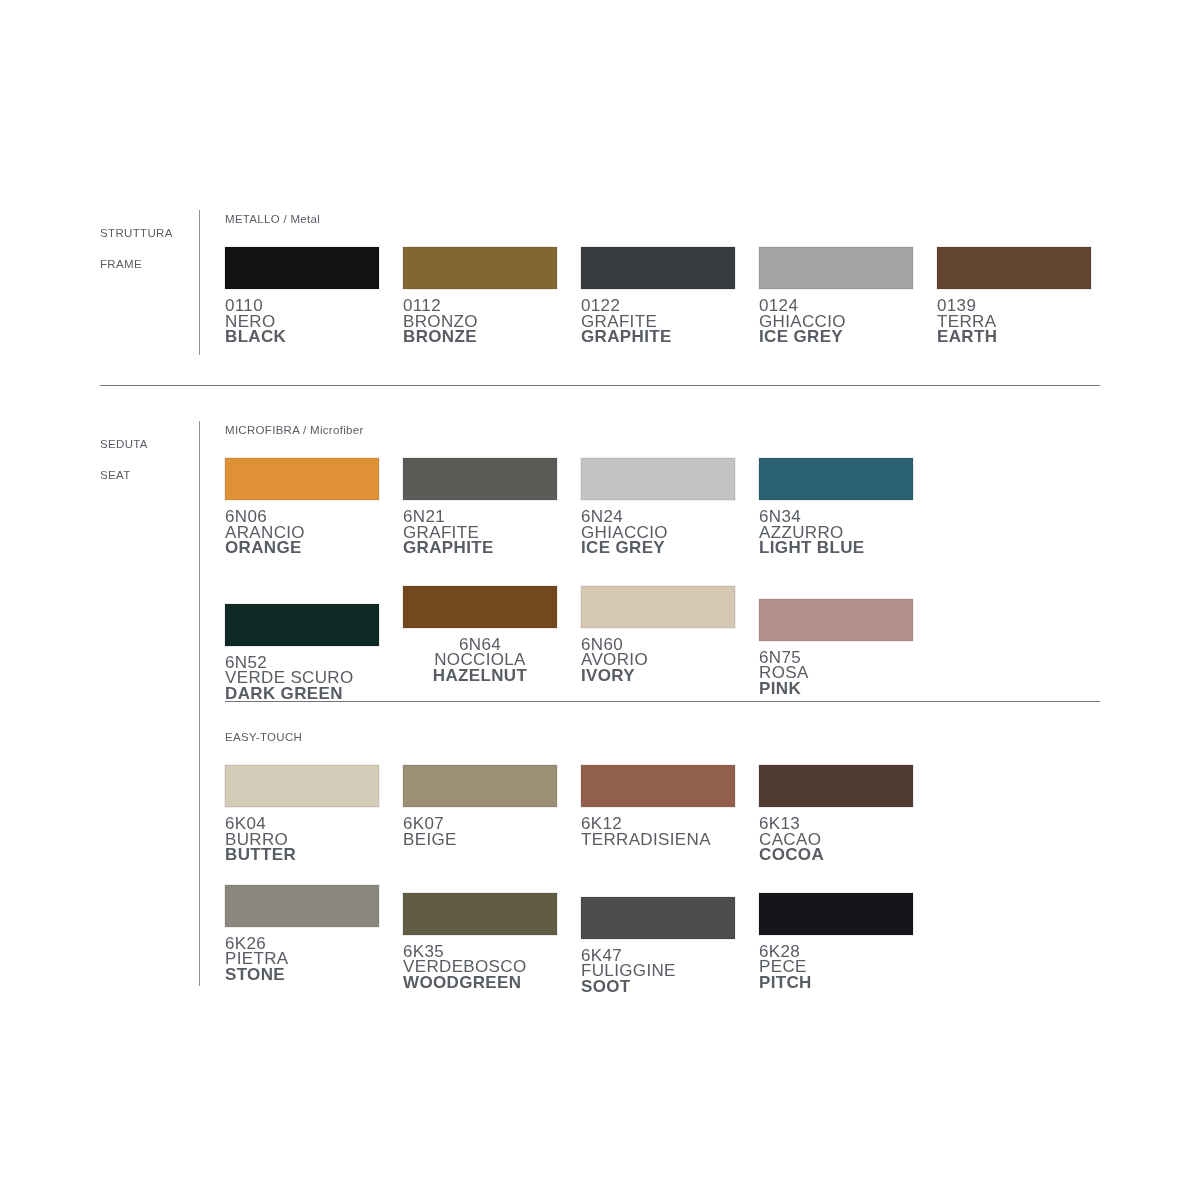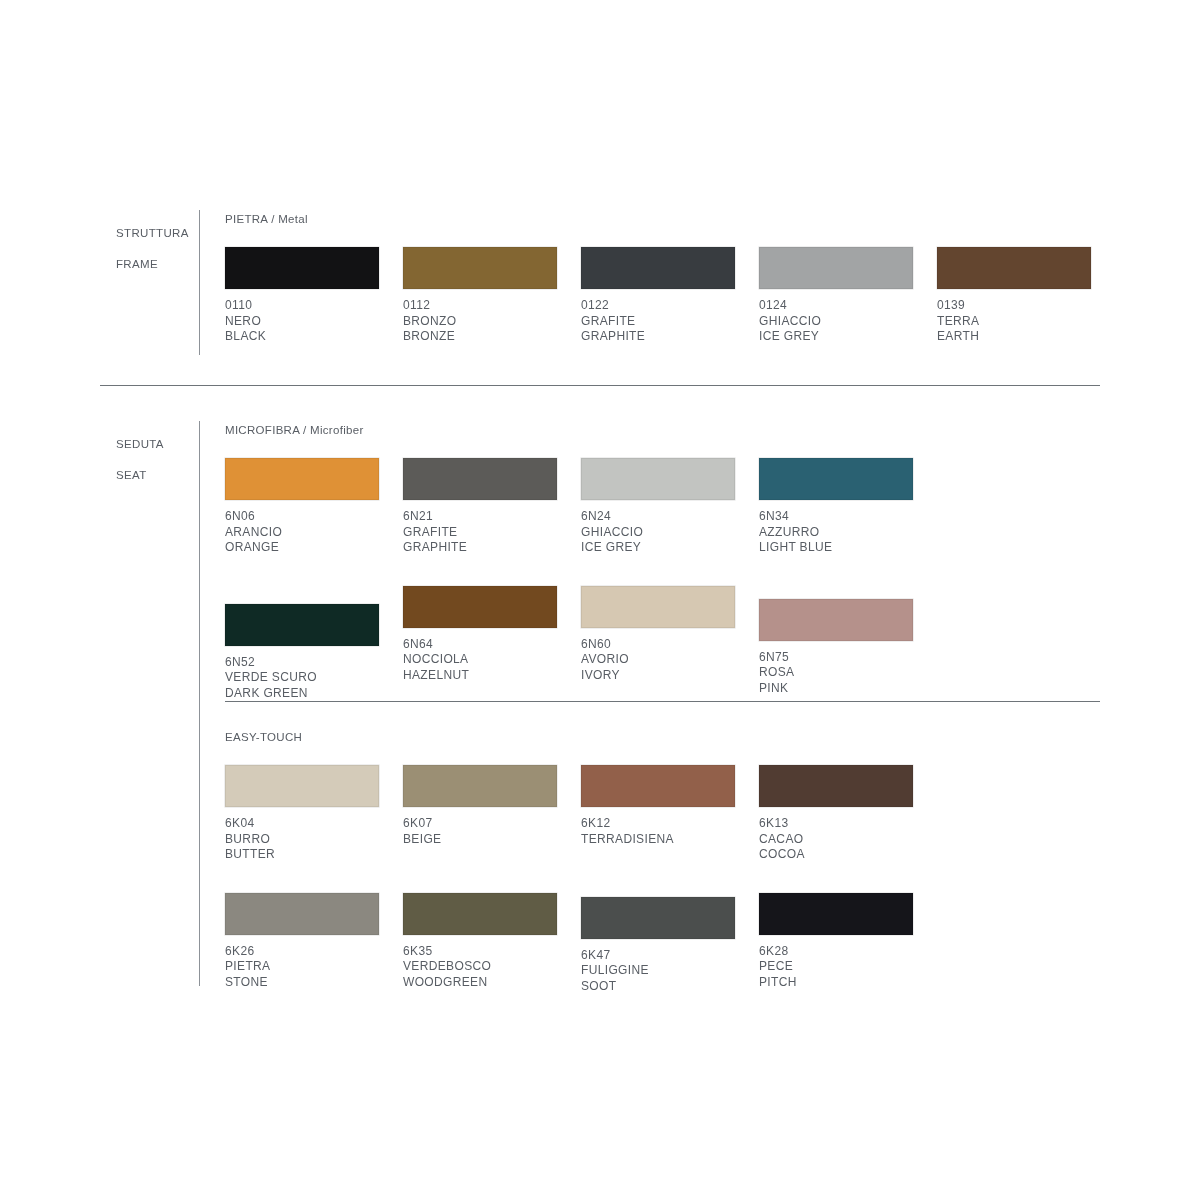--- a/index.html
+++ b/index.html
@@ -23,21 +23,21 @@
     height: 1200px;
   }
 
   
   .section {
     position: absolute;
     left: 100px;
   }
   .section-label {
     position: absolute;
-    left: 16px;
+    left: 0;
     top: 0;
     width: 92px;
     font-size: 11.5px;
     line-height: 15.5px;
     letter-spacing: 0.35px;
     color: #585d64;
     white-space: pre-line;
   }
   .section-label .ln { display: block; }
 
@@ -71,28 +71,28 @@
 
   .swatch-chip {
     width: 154px;
     height: 42px;
     box-sizing: border-box;
     border: 1px solid rgba(0,0,0,0.06);
     box-shadow: 0 0 0 0.5px rgba(180,180,180,0.45);
   }
   .swatch-meta {
     margin-top: 9px;
-    font-size: 12px;
+    font-size: 17px;
     line-height: 15.5px;
     letter-spacing: 0.35px;
     color: #585d64;
   }
   .swatch-meta .code { display: block; }
   .swatch-meta .name-it { display: block; }
-  .swatch-meta .name-en { display: block; }
+  .swatch-meta .name-en { display: block; font-weight: bold; }
 
   .divider {
     position: absolute;
     height: 1px;
     background: #6e7479;
   }
 </style>
 </head>
 <body>
 
@@ -100,21 +100,21 @@
 
   <div class="section" style="top:210px;">
     <div class="section-label">
       <span class="ln">STRUTTURA</span>
       <span class="ln">FRAME</span>
     </div>
 
     <div class="vrule" style="left:99px; top:0px; height:145px;"></div>
 
     <div class="group" style="left:125px; top:2px;">
-      <div class="group-title">PIETRA / Metal</div>
+      <div class="group-title">METALLO / Metal</div>
 
       <div class="swatch-grid" style="width:890px;">
 
         <div class="swatch-cell">
           <div class="swatch-chip" style="background:#121214;"></div>
           <div class="swatch-meta">
             <span class="code">0110</span>
             <span class="name-it">NERO</span>
             <span class="name-en">BLACK</span>
           </div>
@@ -213,21 +213,21 @@
 
         <div class="swatch-cell" style="margin-top:32px;">
           <div class="swatch-chip" style="background:#0f2a25;"></div>
           <div class="swatch-meta">
             <span class="code">6N52</span>
             <span class="name-it">VERDE SCURO</span>
             <span class="name-en">DARK GREEN</span>
           </div>
         </div>
 
-        <div class="swatch-cell" style="margin-top:14px;">
+        <div class="swatch-cell" style="margin-top:14px;text-align:center;">
           <div class="swatch-chip" style="background:#72491f;"></div>
           <div class="swatch-meta">
             <span class="code">6N64</span>
             <span class="name-it">NOCCIOLA</span>
             <span class="name-en">HAZELNUT</span>
           </div>
         </div>
 
         <div class="swatch-cell" style="margin-top:14px;">
           <div class="swatch-chip" style="background:#d6c8b2;"></div>
@@ -286,21 +286,21 @@
 
         <div class="swatch-cell">
           <div class="swatch-chip" style="background:#513c32;"></div>
           <div class="swatch-meta">
             <span class="code">6K13</span>
             <span class="name-it">CACAO</span>
             <span class="name-en">COCOA</span>
           </div>
         </div>
 
-        <div class="swatch-cell" style="margin-top:14px;">
+        <div class="swatch-cell" style="margin-top:6px;">
           <div class="swatch-chip" style="background:#8b8880;"></div>
           <div class="swatch-meta">
             <span class="code">6K26</span>
             <span class="name-it">PIETRA</span>
             <span class="name-en">STONE</span>
           </div>
         </div>
 
         <div class="swatch-cell" style="margin-top:14px;">
           <div class="swatch-chip" style="background:#605c45;"></div>

